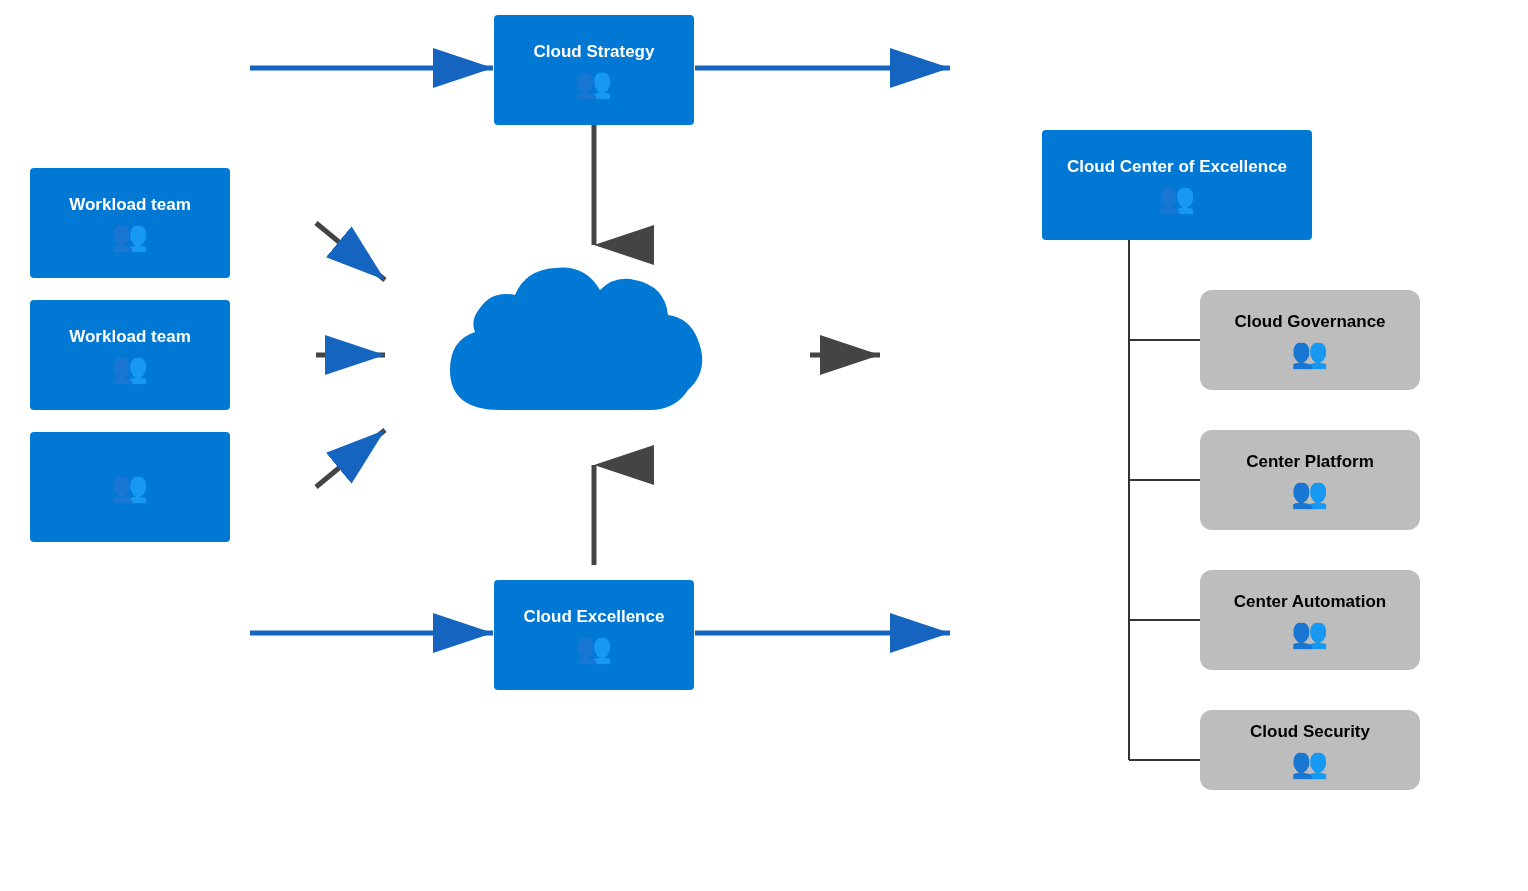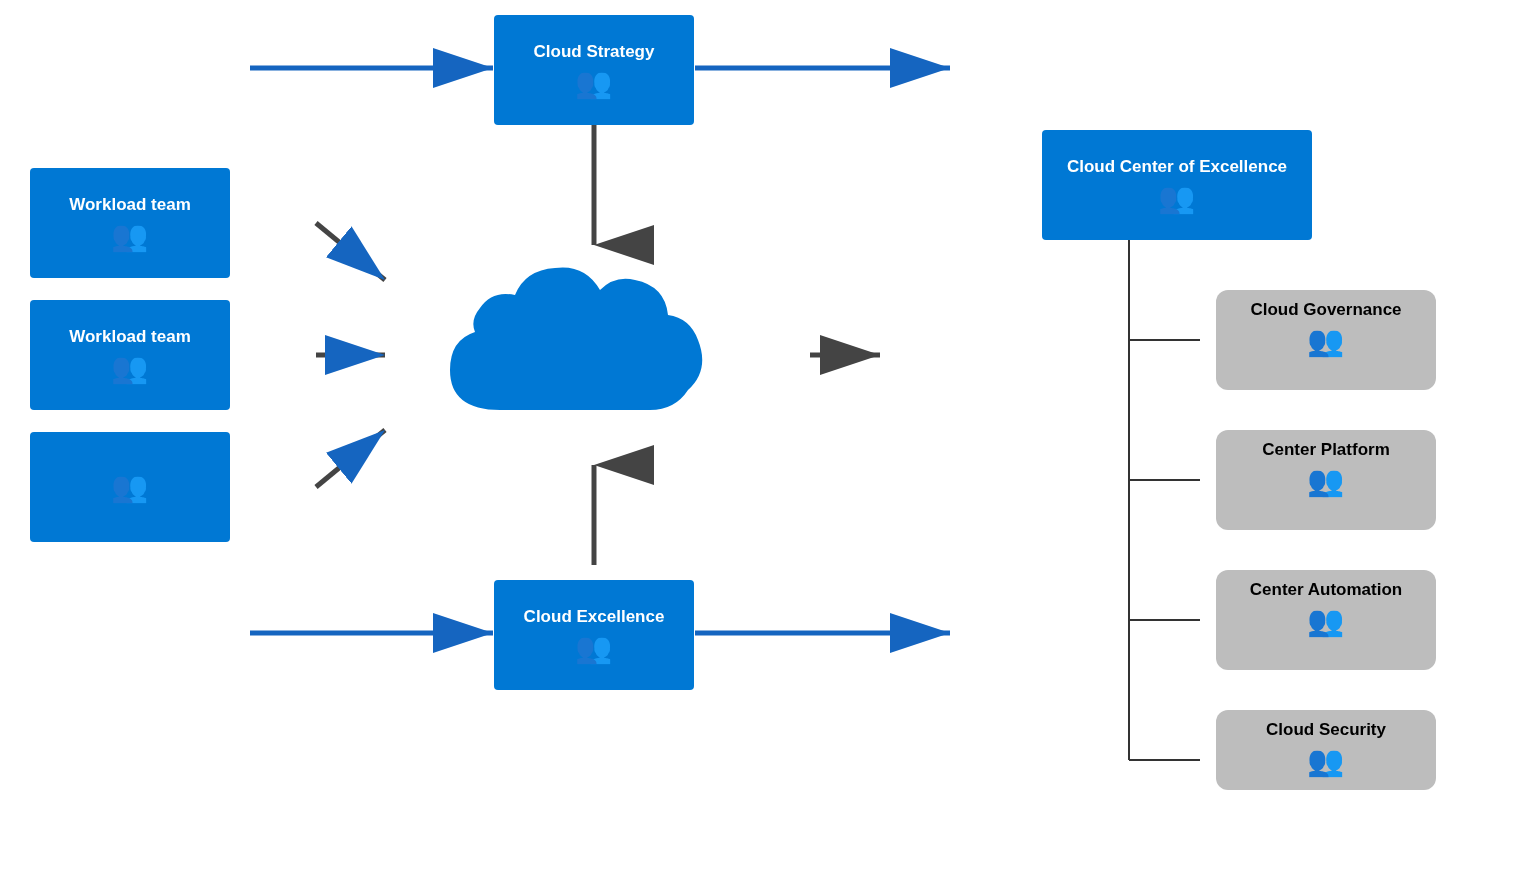--- a/index.html
+++ b/index.html
@@ -39,24 +39,24 @@
     }
 
     
     .box-gray {
       background: #BDBDBD;
       border-radius: 12px;
       color: #000;
       display: flex;
       flex-direction: column;
       align-items: center;
+      justify-content: center;
       padding: 10px 16px;
       position: absolute;
       text-align: center;
-      margin-left: 16px;
     }
 
     .box-gray .box-title {
       font-weight: 700;
       font-size: 17px;
       margin-bottom: 6px;
     }
 
     
     .people-icon {

